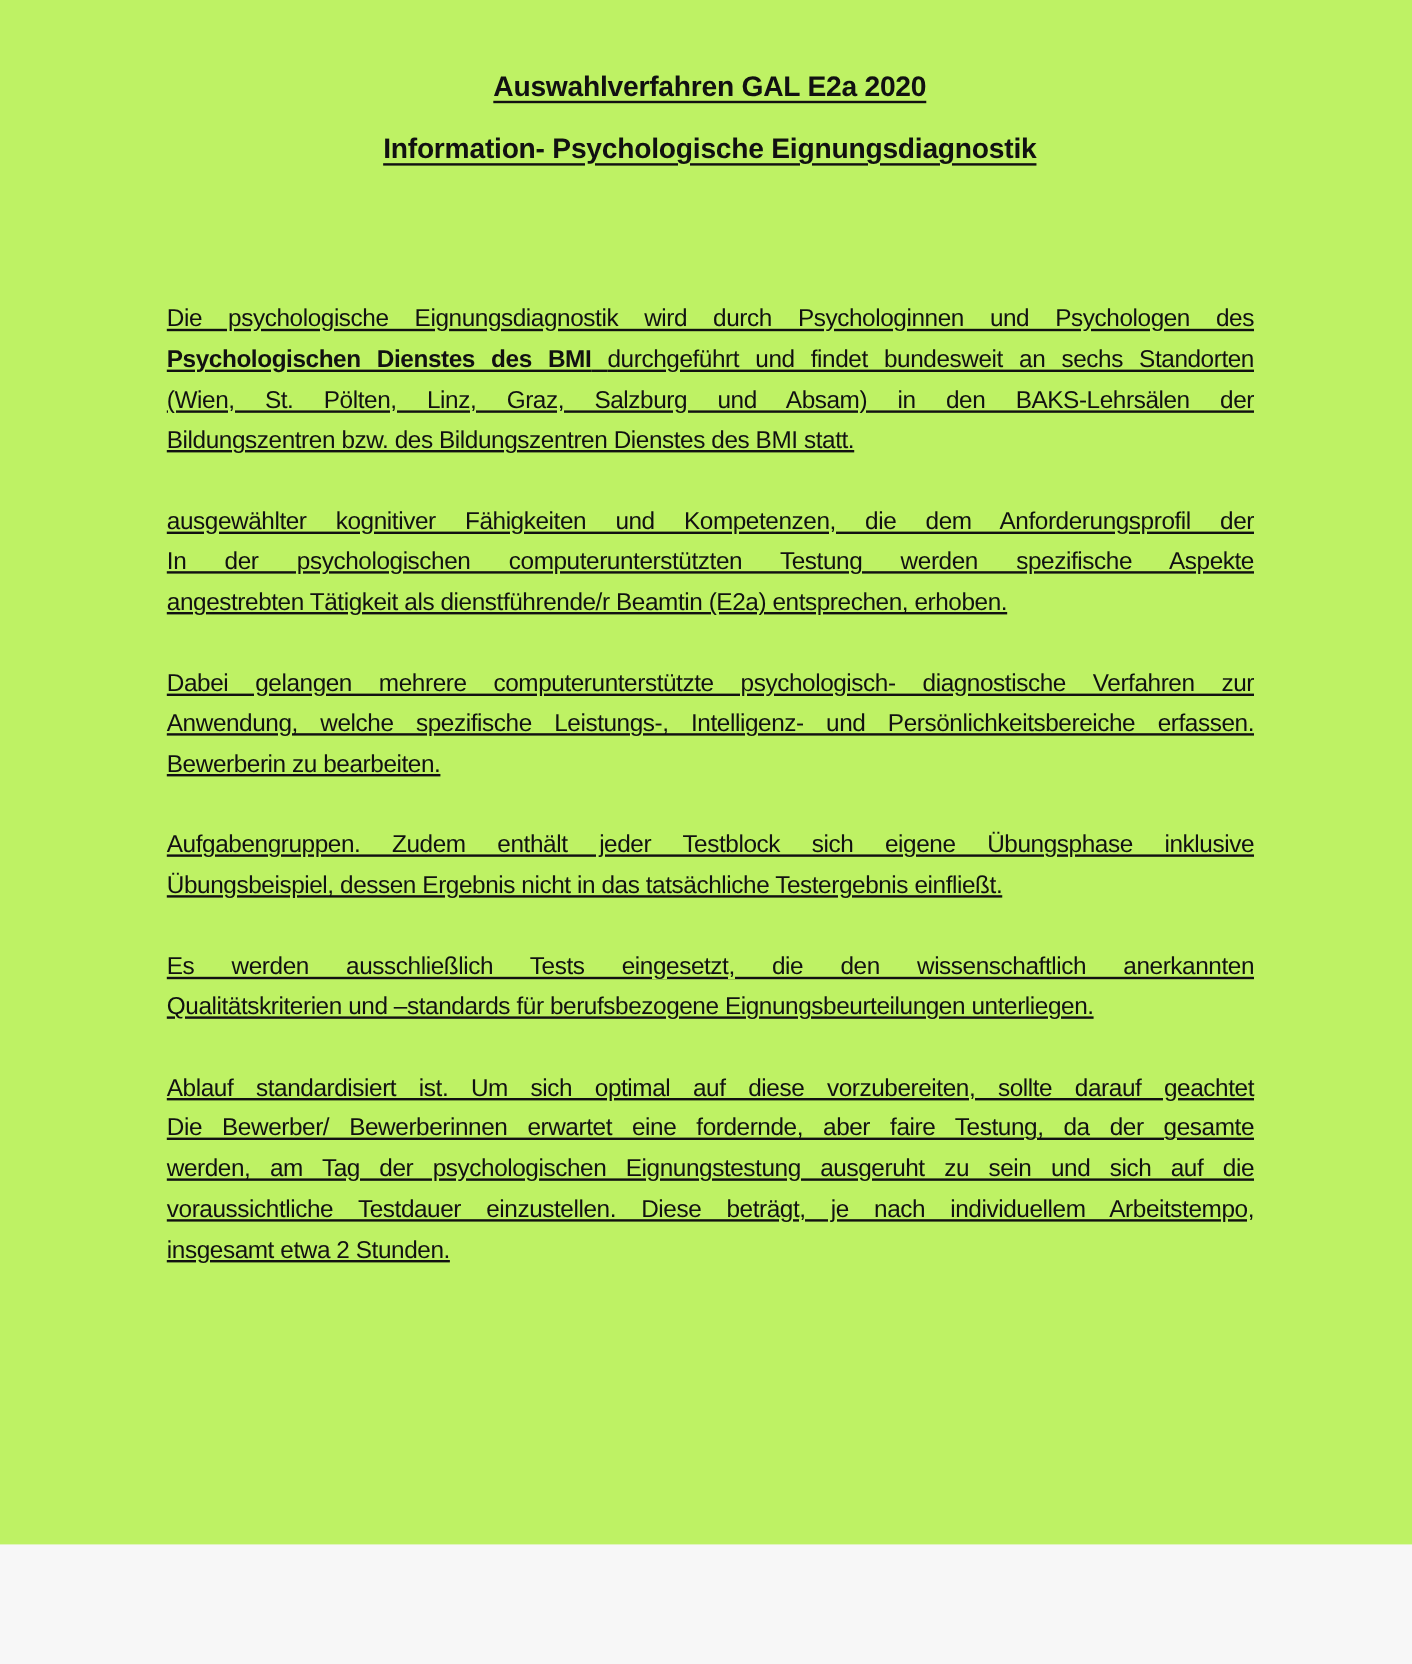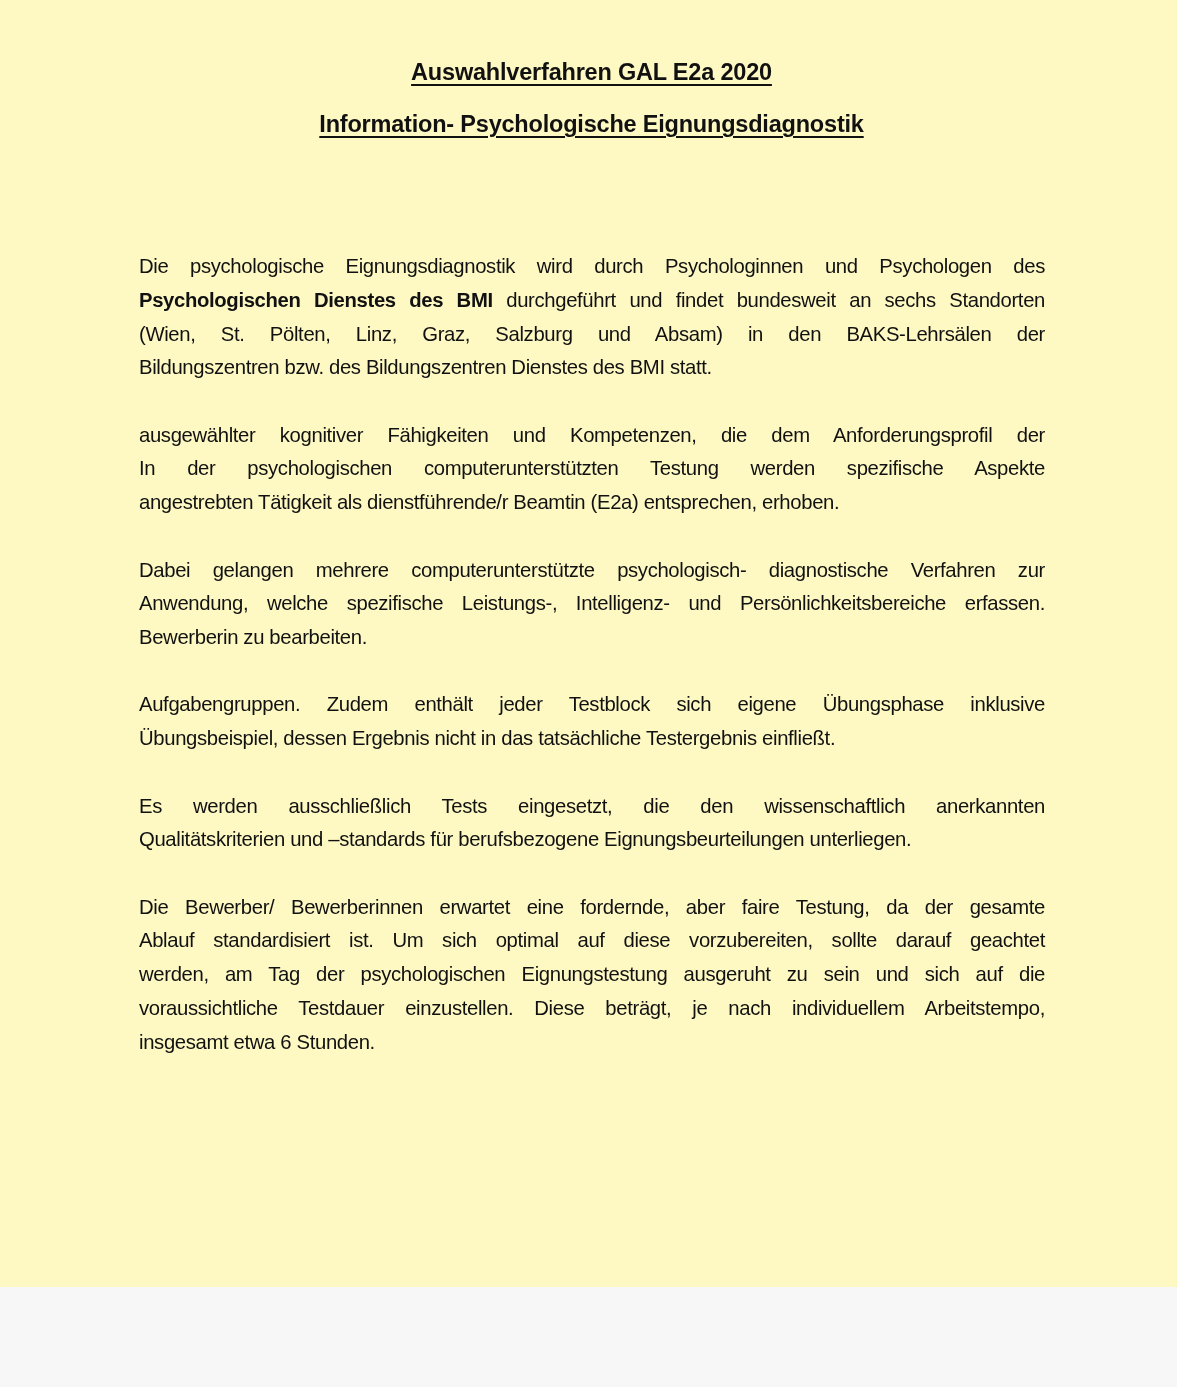--- a/index.html
+++ b/index.html
@@ -9,21 +9,21 @@
       background: #f7f7f7;
       overflow: hidden;
       font-family: "Liberation Sans", "DejaVu Sans", sans-serif;
       color: #111;
     }
     .page {
       position: absolute;
       left: 0; top: 0;
       width: 1177px;
       height: 1287px;
-      background: #fef9c3;
+      background: #bef264;
     }
     .title {
       position: absolute;
       left: 0; width: 1183px;
       text-align: center;
       font-weight: bold;
       font-size: 23.5px;
       text-decoration: underline;
       text-underline-offset: 4px;
       text-decoration-thickness: 1.5px;
@@ -38,20 +38,21 @@
       top: 250px;
     }
     .para {
       margin: 0 0 33.5px 0;
       font-size: 20.3px;
       line-height: 33.8px;
       text-align: justify;
       letter-spacing: -0.35px;
       word-spacing: 0px;
       font-family: "Liberation Sans Narrow", "Liberation Sans", sans-serif;
+      text-decoration: underline;
     }
     .para.last { text-align: left; }
     .bold { font-weight: bold; }
     .line { display: block; text-align: justify; text-align-last: justify; }
     .line.end { text-align-last: left; }
   </style>
 </head>
 <body>
 
 <div class="page">
@@ -82,21 +83,21 @@
       <span class="line">Aufgabengruppen. Zudem enthält jeder Testblock sich eigene Übungsphase inklusive</span>
       <span class="line end">Übungsbeispiel, dessen Ergebnis nicht in das tatsächliche Testergebnis einfließt.</span>
     </div>
 
     <div class="para">
       <span class="line">Es werden ausschließlich Tests eingesetzt, die den wissenschaftlich anerkannten</span>
       <span class="line end">Qualitätskriterien und –standards für berufsbezogene Eignungsbeurteilungen unterliegen.</span>
     </div>
 
     <div class="para">
+      <span class="line">Ablauf standardisiert ist. Um sich optimal auf diese vorzubereiten, sollte darauf geachtet</span>
       <span class="line">Die Bewerber/ Bewerberinnen erwartet eine fordernde, aber faire Testung, da der gesamte</span>
-      <span class="line">Ablauf standardisiert ist. Um sich optimal auf diese vorzubereiten, sollte darauf geachtet</span>
       <span class="line">werden, am Tag der psychologischen Eignungstestung ausgeruht zu sein und sich auf die</span>
       <span class="line">voraussichtliche Testdauer einzustellen. Diese beträgt, je nach individuellem Arbeitstempo,</span>
-      <span class="line end">insgesamt etwa 6 Stunden.</span>
+      <span class="line end">insgesamt etwa 2 Stunden.</span>
     </div>
 
   </div>
 </div>
 
 </body></html>

